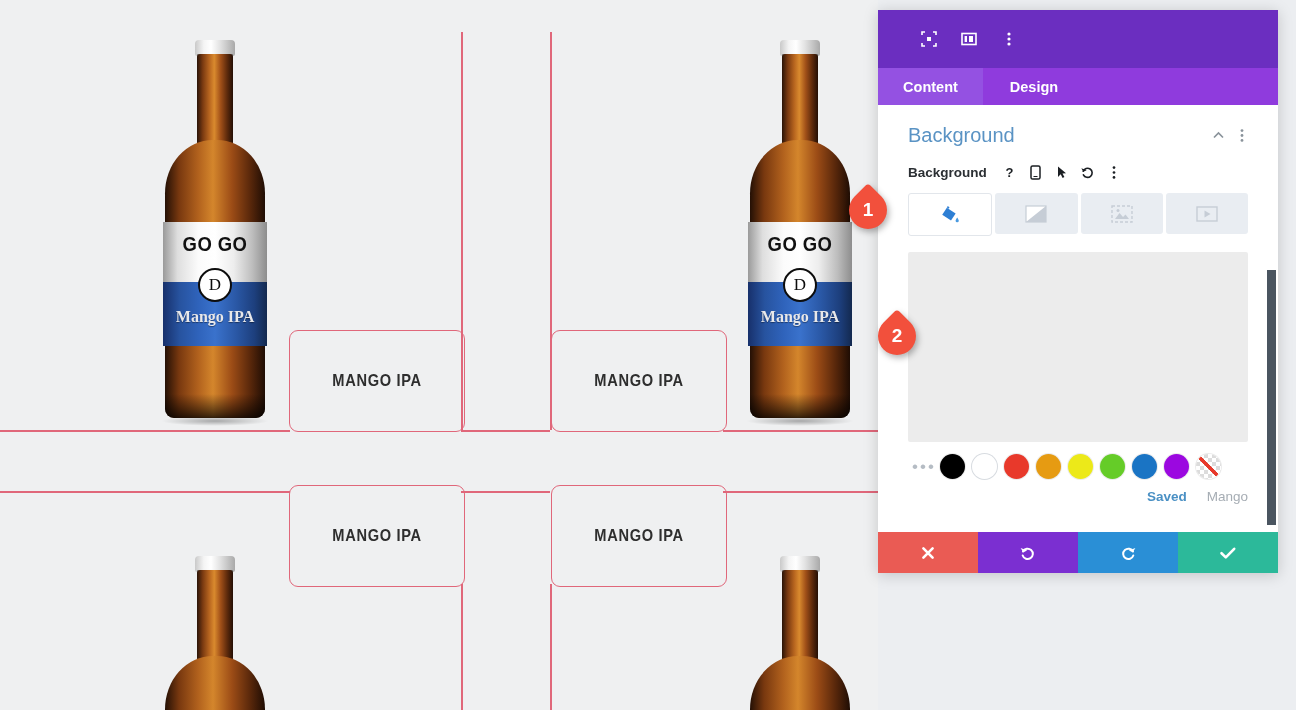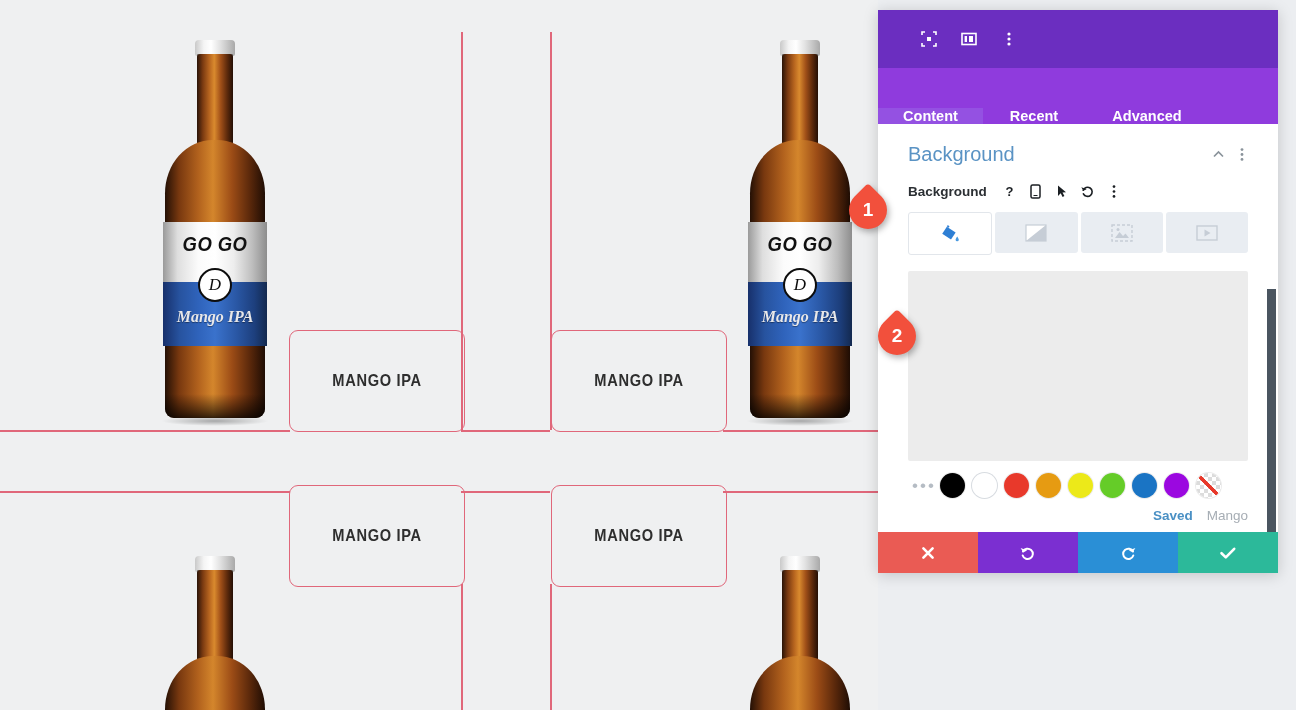--- a/index.html
+++ b/index.html
@@ -15,21 +15,21 @@
     position:absolute;left:0;top:0;width:878px;height:710px;
     background:#eff0f1;overflow:hidden;
   }
   .grid-line{position:absolute;background:#e0677a;}
   .gl-v{width:1.6px;}
   .gl-h{height:1.6px;}
 
   .card{position:absolute;}
 
   
-  .btl{position:relative;width:106px;height:380px;font-style:italic;}
+  .btl{position:relative;width:106px;height:380px;}
   .btl .cap{
     position:absolute;left:50%;transform:translateX(-50%);
     top:0;width:40px;height:16px;border-radius:4px 4px 2px 2px;
     background:linear-gradient(90deg,#c9c9c9 0%,#f4f4f4 22%,#ffffff 40%,#e3e3e3 62%,#a9a9a9 100%);
   }
   .btl .cap:after{
     content:"";position:absolute;left:2px;right:2px;bottom:-3px;height:5px;
     background:linear-gradient(90deg,#8e8e8e,#dcdcdc 35%,#f2f2f2 50%,#b5b5b5 75%,#7e7e7e);
     border-radius:0 0 3px 3px;
   }
@@ -126,21 +126,21 @@
   }
   .p-header{
     height:58px;background:#6b2ec0;display:flex;align-items:center;
     padding:0 24px 0 26px;flex:none;
   }
   .p-title{color:#fff;font-size:19px;font-weight:bold;flex:1;}
   .hdr-ico{
     width:30px;height:30px;display:flex;align-items:center;justify-content:center;
     color:#fff;margin-left:10px;cursor:pointer;
   }
-  .p-tabs{height:56px;background:#8f3bdd;display:flex;flex:none;align-items:flex-end;}
+  .p-tabs{height:37px;background:#8f3bdd;display:flex;flex:none;}
   .p-tab{
     display:flex;align-items:center;justify-content:center;
     color:#fff;font-size:14.5px;font-weight:bold;cursor:pointer;flex:none;
   }
   .p-tab.t0{width:105px;}
   .p-tab.t1{width:102px;}
   .p-tab.t2{width:124px;}
   .p-tab.active{background:#8c44e0;box-shadow:inset 0 0 0 99px rgba(255,255,255,.07);}
 
   .p-body{flex:1;background:#fff;position:relative;overflow:hidden;}
@@ -181,21 +181,21 @@
     width:25px;height:25px;border-radius:50%;margin-right:7px;cursor:pointer;
     box-shadow:0 0 0 1px rgba(0,0,0,.08);
   }
   .sw.none{
     background:
       linear-gradient(45deg,transparent 45%,#e8392b 45%,#e8392b 55%,transparent 55%),
       repeating-conic-gradient(#fff 0% 25%, #dcdcdc 0% 50%) 0 0/8px 8px;
   }
 
   .saved-row{
-    display:flex;justify-content:flex-end;padding:10px 30px 0 0;gap:14px;
+    display:flex;justify-content:flex-end;padding:10px 30px 0 0;gap:20px;
   }
   .saved-row span{font-size:13.5px;cursor:pointer;}
   .s-saved{color:#4a90c4;font-weight:bold;}
   .s-recent{color:#a6adb4;}
 
   .p-scroll{
     position:absolute;right:2px;top:165px;width:9px;height:255px;
     background:#4a5560;border-radius:0;cursor:pointer;
   }
 
@@ -324,22 +324,21 @@
       <svg width="4" height="16" viewBox="0 0 4 16">
         <circle cx="2" cy="3" r="1.6" fill="#fff"></circle>
         <circle cx="2" cy="8" r="1.6" fill="#fff"></circle>
         <circle cx="2" cy="13" r="1.6" fill="#fff"></circle>
       </svg>
     </div>
   </div>
 
   <div class="p-tabs">
     <div class="p-tab t0 active">Content</div>
-    <div class="p-tab t1">Recent</div>
-    <div class="p-tab t2">Advanced</div>
+    <div class="p-tab t1">Design</div>
   </div>
 
   <div class="p-body">
 
     <div class="sect-head">
       <div class="sect-title">Background</div>
       <div class="sect-ico">
         <svg width="15" height="15" viewBox="0 0 15 15">
           <path d="M3 9.5L7.5 5 12 9.5" fill="none" stroke="#8a939b" stroke-width="1.7"></path>
         </svg>

